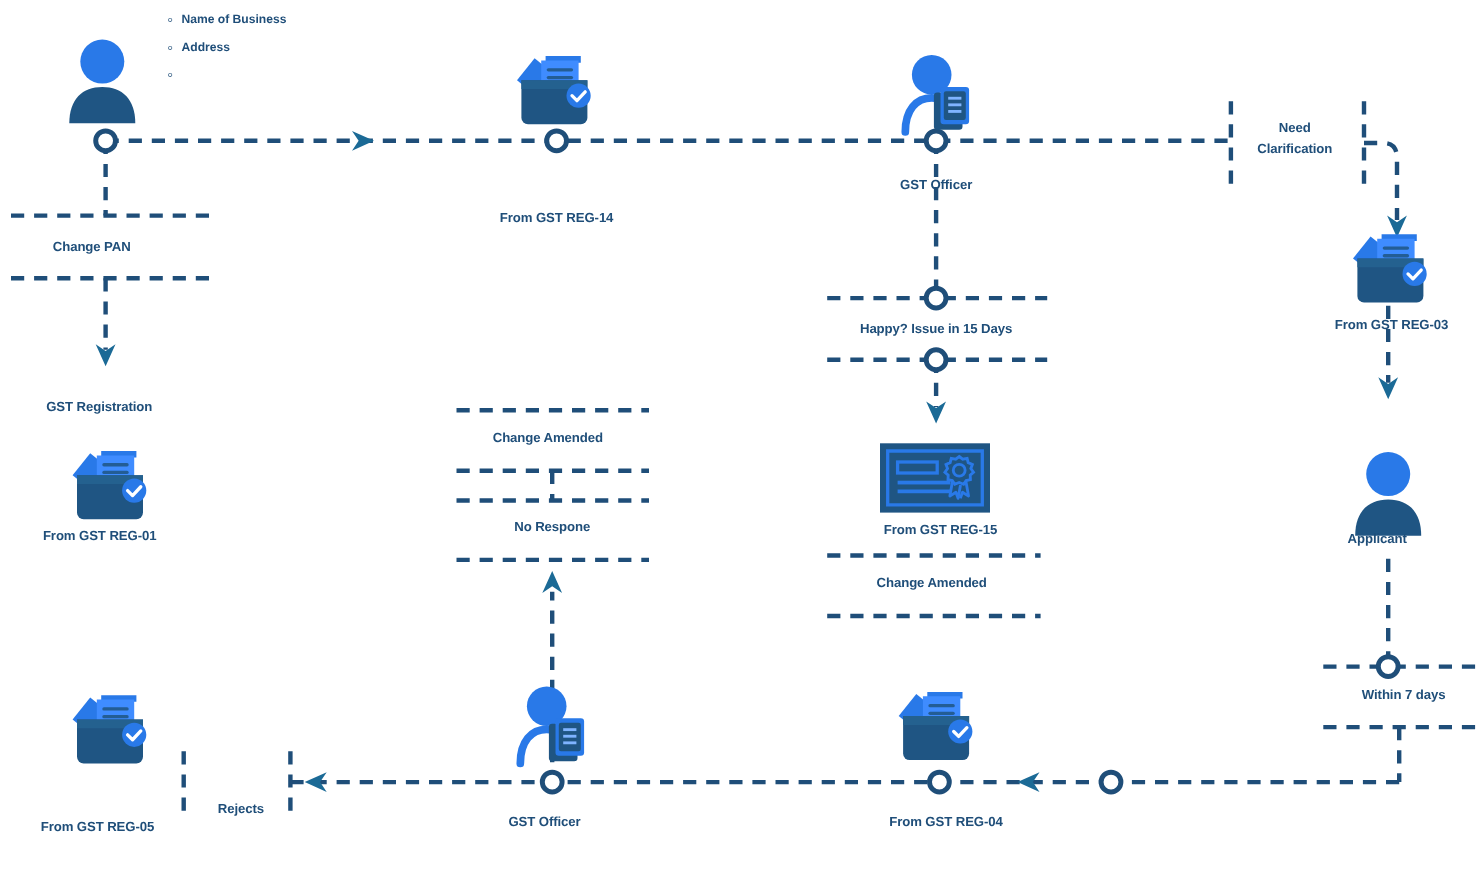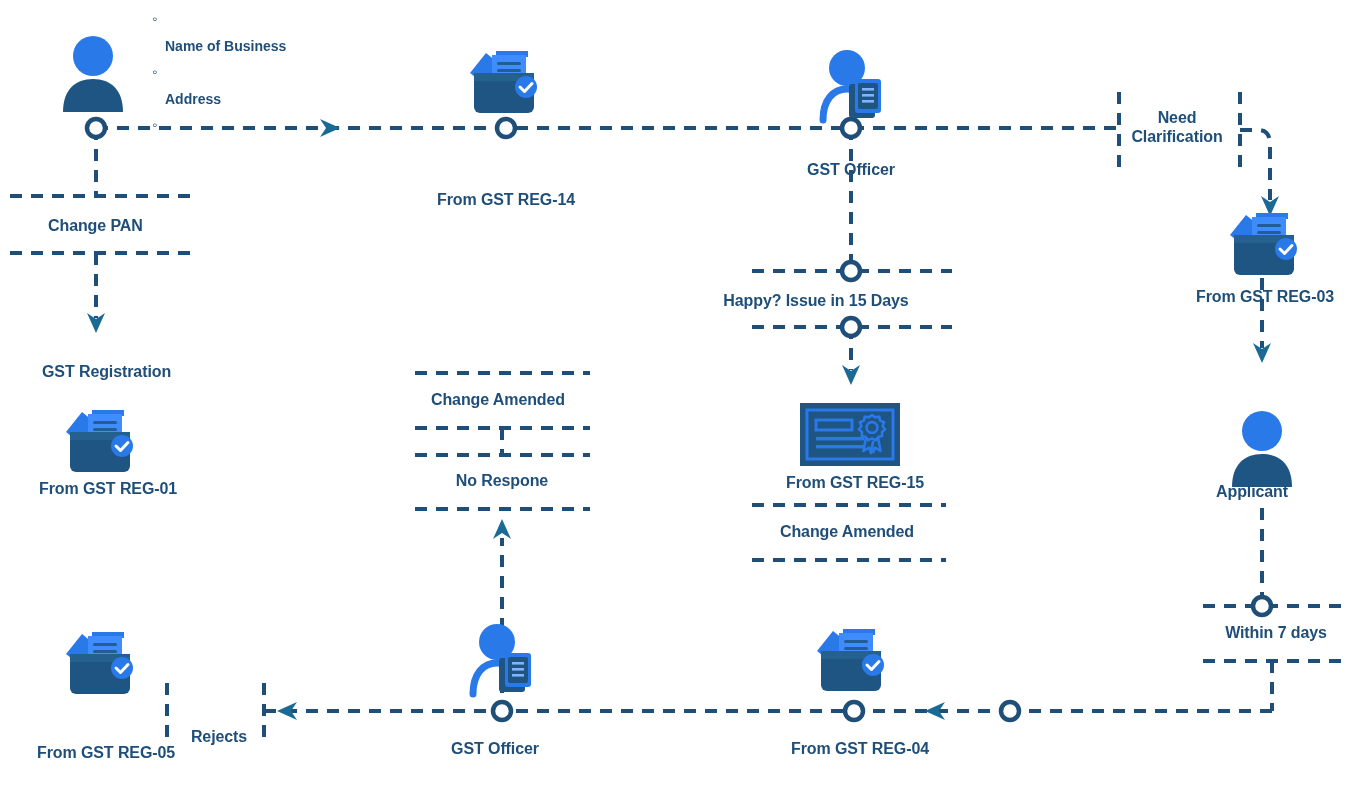--- a/index.html
+++ b/index.html
@@ -21,21 +21,21 @@
     position: absolute;
     left: 0;
     top: 0;
     width: 1349px;
     height: 811px;
   }
   .lbl {
     position: absolute;
     color: #1f4e79;
     font-family: "Liberation Sans", sans-serif;
-    font-size: 16px;
+    font-size: 12px;
     font-weight: bold;
     white-space: nowrap;
     letter-spacing: -0.1px;
   }
   .lbl.center { transform: translateX(-50%); }
   .bullets {
     position: absolute;
     left: 152px;
     top: 10px;
     width: 230px;
@@ -48,25 +48,24 @@
   .bullet-mark {
     width: 13px;
     flex: 0 0 13px;
     color: #1f4e79;
     font-size: 15px;
     line-height: 17px;
     font-weight: bold;
   }
   .bullet-txt {
     color: #1f4e79;
-    font-size: 14px;
+    font-size: 11px;
     line-height: 17px;
     font-weight: bold;
     font-family: "Liberation Sans", sans-serif;
-    margin-top: 28px;
   }
   .bullet-txt .l2 { display: block; }
 </style>
 </head>
 <body>
 
 <div id="canvas-wrap">
 
   <svg class="flow" viewBox="0 0 1349 811">
     <defs>
@@ -232,20 +231,20 @@
   <div class="lbl" style="left:42px;  top:363px;">GST Registration</div>
   <div class="lbl" style="left:39px;  top:480px;">From GST REG-01</div>
   <div class="lbl center" style="left:855px; top:474px;">From GST REG-15</div>
   <div class="lbl" style="left:37px;  top:744px;">From GST REG-05</div>
   <div class="lbl center" style="left:495px; top:740px;">GST Officer</div>
   <div class="lbl center" style="left:860px; top:740px;">From GST REG-04</div>
 
   <div class="lbl" style="left:48px;  top:217px;">Change PAN</div>
   <div class="lbl center" style="left:1177px; top:109px;">Need</div>
   <div class="lbl center" style="left:1177px; top:128px;">Clarification</div>
-  <div class="lbl center" style="left:816px; top:292px;">Happy? Issue in 15 Days</div>
+  <div class="lbl center" style="left:851px; top:292px;">Happy? Issue in 15 Days</div>
   <div class="lbl center" style="left:498px; top:391px;">Change Amended</div>
   <div class="lbl center" style="left:502px; top:472px;">No Respone</div>
   <div class="lbl center" style="left:847px; top:523px;">Change Amended</div>
   <div class="lbl center" style="left:1276px; top:624px;">Within 7 days</div>
   <div class="lbl center" style="left:219px; top:700px;margin-top:28px;">Rejects</div>
 
 </div>
 
 </body></html>

